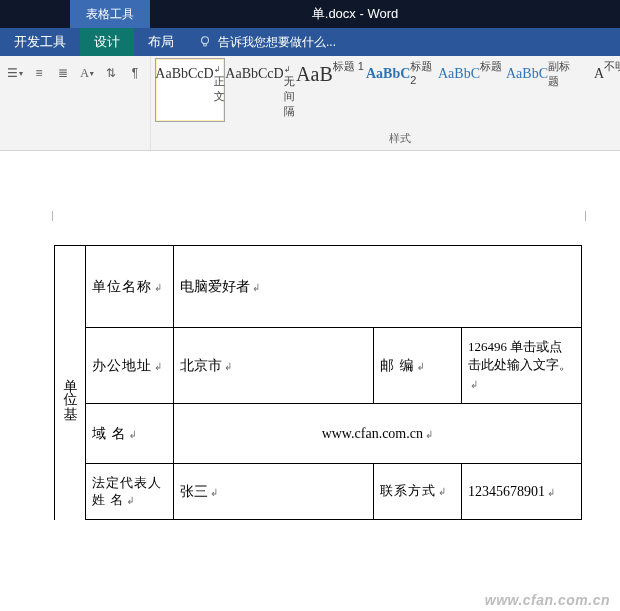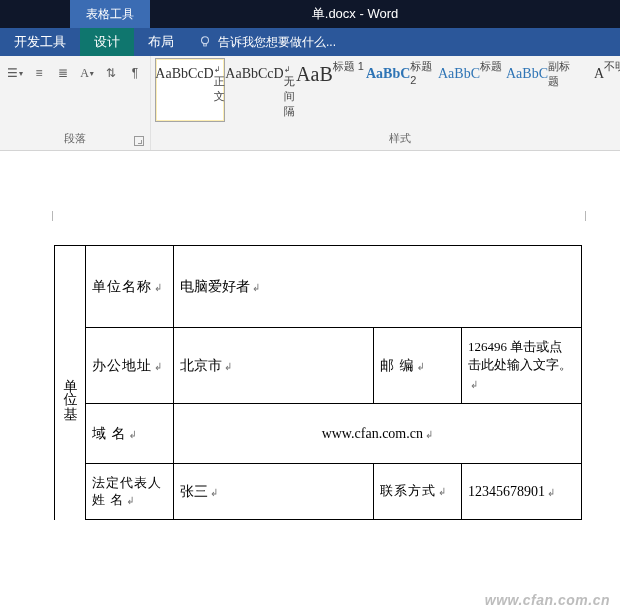--- a/index.html
+++ b/index.html
@@ -84,21 +84,20 @@
             </div>
           </div>
         <div class="pg-col">
             <div class="pg-btn">⇅</div>
           </div>
         <div class="pg-col">
             <div class="pg-btn">¶</div>
           </div>
       </div>
     </div>
-    <div class="group-label"><span>段落</span><span class="dl"></span></div>
   </div>
 
   <div class="group" style="flex:1;border-right:none">
     <div class="group-body" style="padding:0 4px">
       <div class="style-gal" id="style-gal">
           <div class="style-item sel">
             <div class="prev ">AaBbCcD</div>
             <div class="nm"><span class="corner">↲</span>正文</div>
           </div>
           <div class="style-item">

